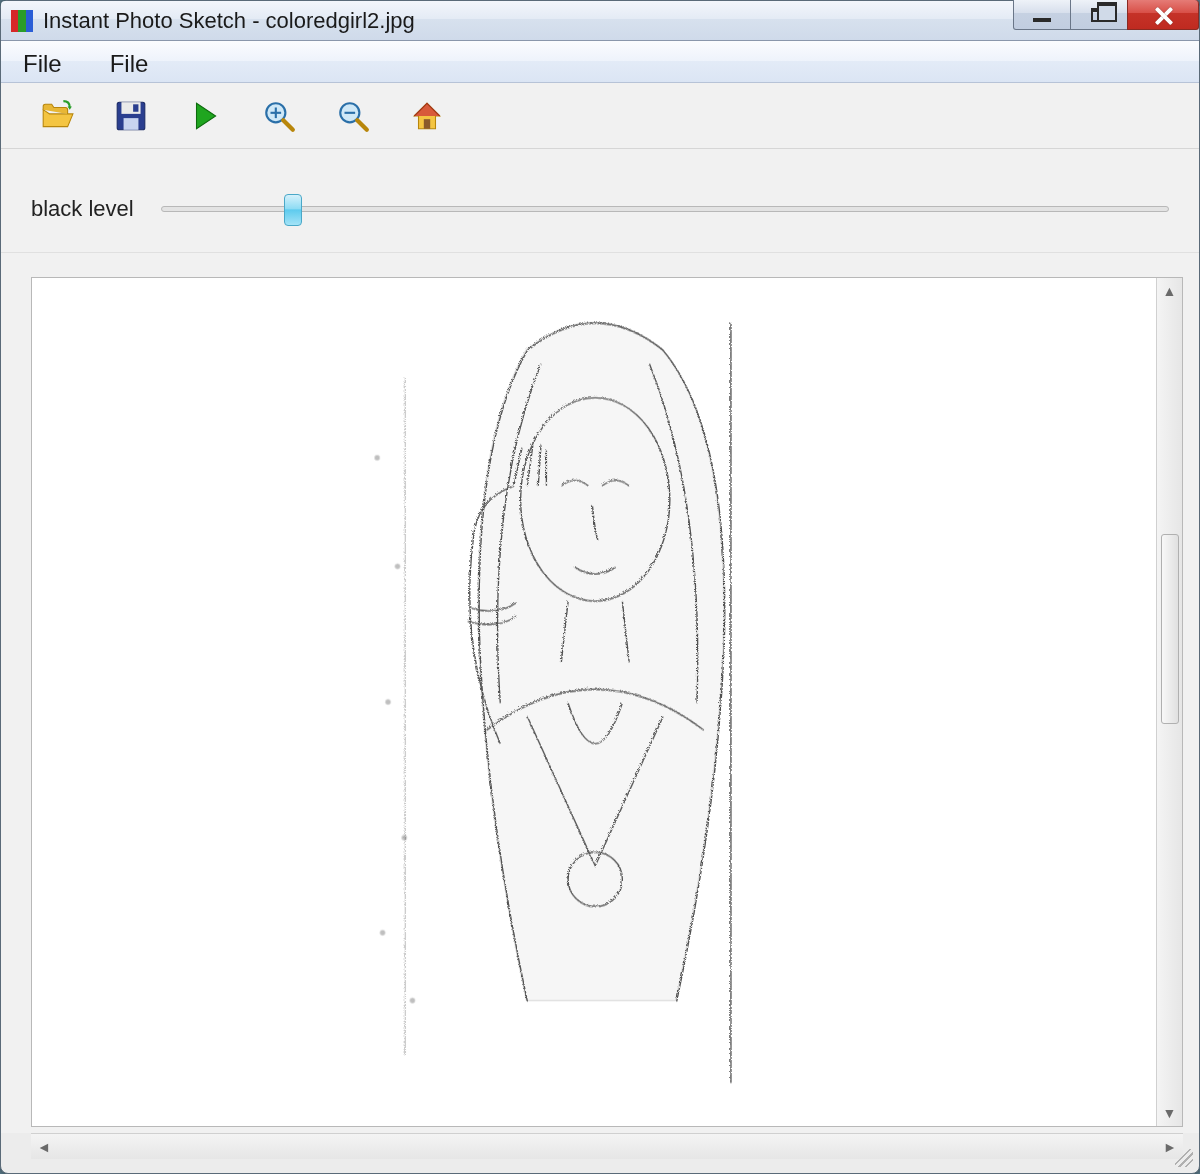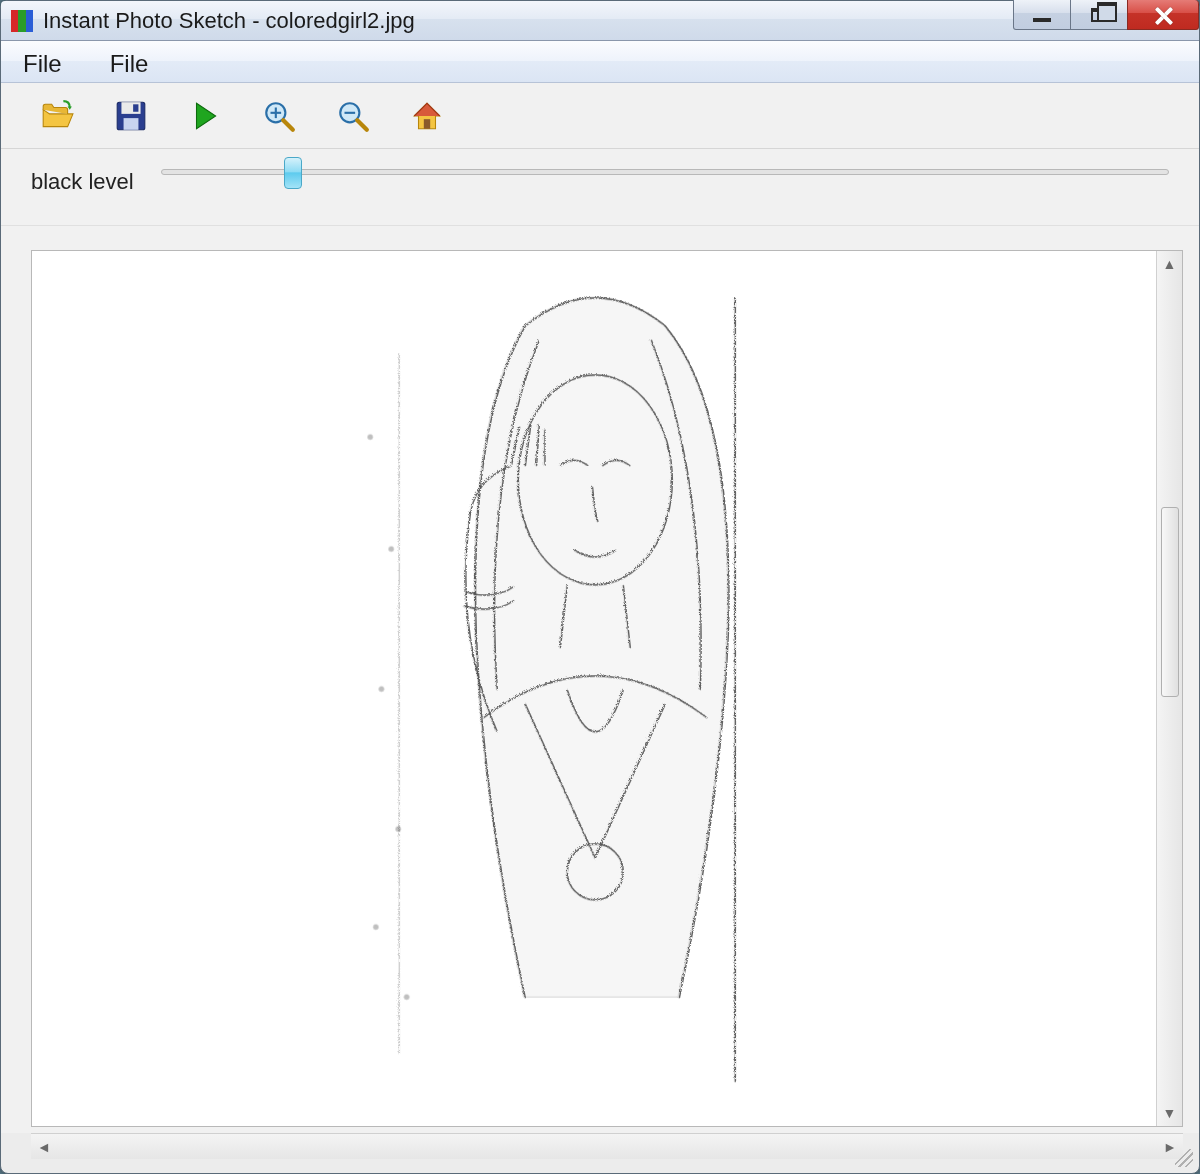--- a/index.html
+++ b/index.html
@@ -86,21 +86,21 @@
   }
   .tool-btn svg { width: 34px; height: 34px; }
 
   
   .sliders {
     background: #f1f1f1;
     padding: 20px 30px 30px 30px;
     display: flex; flex-direction: column; gap: 34px;
     border-bottom: 1px solid #e0e0e0;
   }
-  .slider-row { display: flex; align-items: flex-start; gap: 20px; }
+  .slider-row { display: flex; align-items: center; gap: 20px; margin-top: 27px; }
   .slider-label { font-size: 22px; color: #222; width: 110px; }
   .slider-track {
     flex: 1; height: 6px; position: relative;
     background: #e3e3e3;
     border: 1px solid #b8b8b8;
     border-radius: 3px;
   }
   .slider-thumb {
     position: absolute; top: -13px; width: 18px; height: 32px;
     border-radius: 4px;

